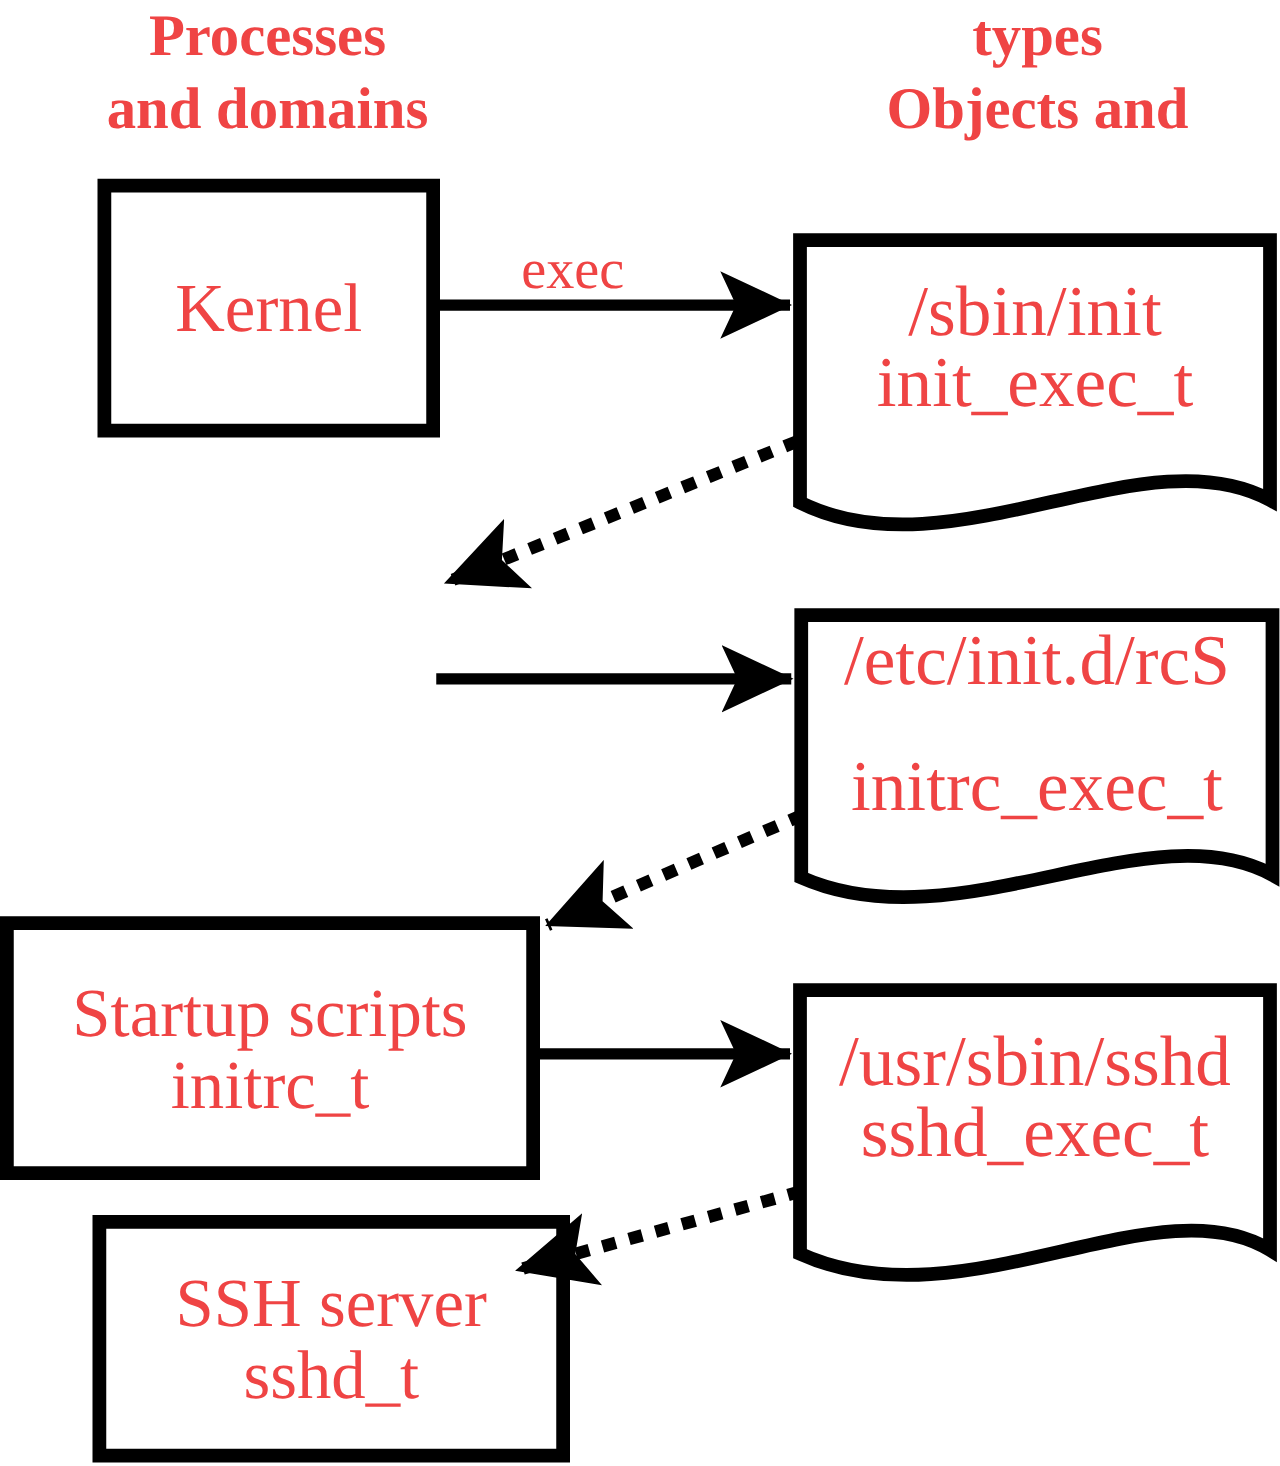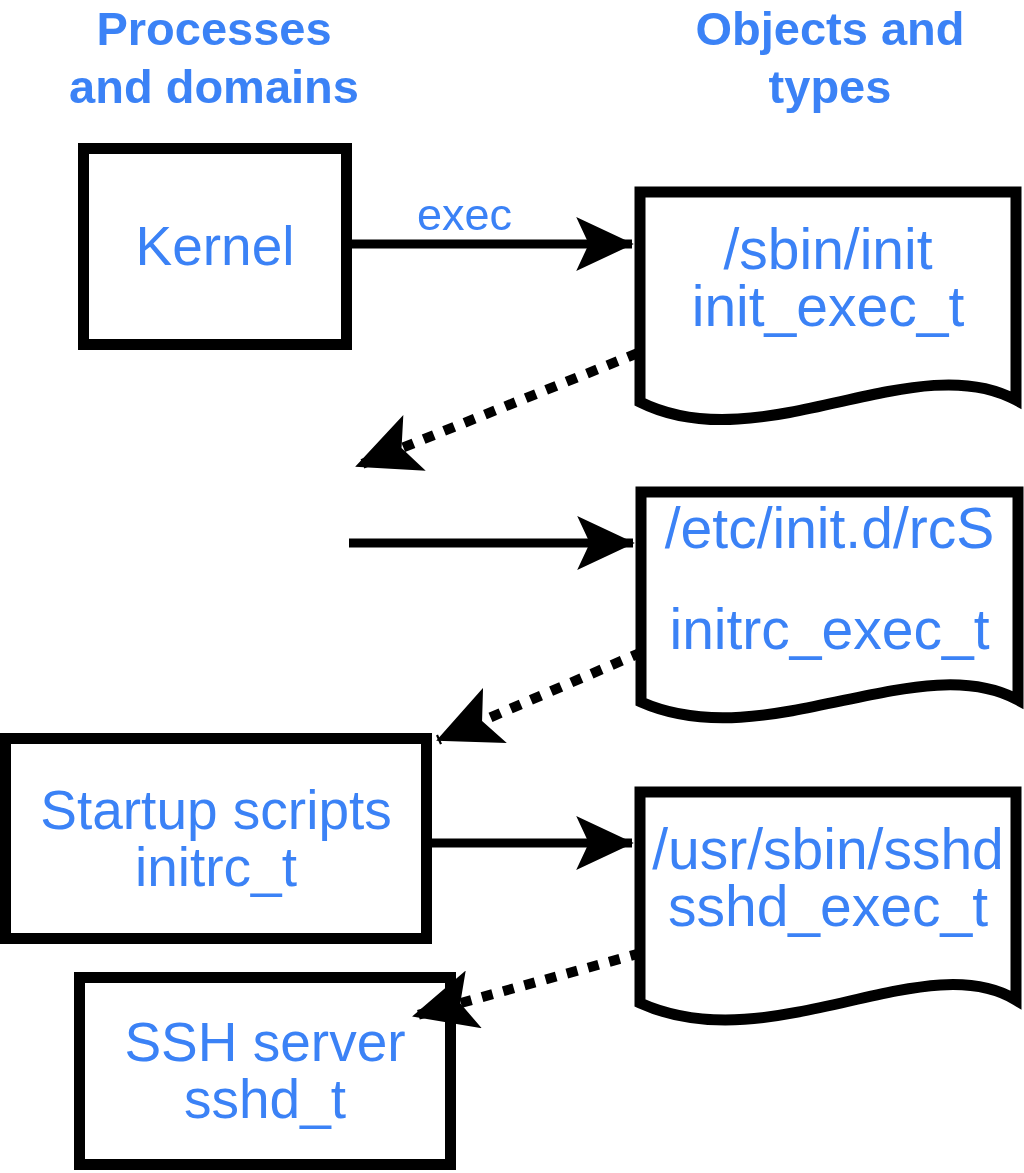--- a/index.html
+++ b/index.html
@@ -2,22 +2,22 @@
 <html><head>
 <meta charset="utf-8">
 <style>
   html, body { margin: 0; padding: 0; background: #ffffff; }
   .canvas {
     position: relative;
     width: 1024px;
     height: 1173px;
     background: #ffffff;
     overflow: hidden;
-    font-family: Liberation Sans, sans-serif;
-    color: #3b82f6;
+    font-family: Liberation Serif, serif;
+    color: #ef4444;
   }
   
   .col-title {
     position: absolute;
     top: 0;
     text-align: center;
     font-weight: bold;
     font-size: 47px;
     line-height: 58px;
     z-index: 3;
@@ -87,22 +87,22 @@
 </head>
 <body>
 
 <div class="canvas">
 
   <div class="col-title left">
     <div>Processes</div>
     <div>and domains</div>
   </div>
   <div class="col-title right">
+    <div>types</div>
     <div>Objects and</div>
-    <div>types</div>
   </div>
 
   <div class="pbox b1">
     <div>Kernel</div>
   </div>
   <div class="pbox b3">
     <div>Startup scripts</div>
     <div>initrc_t</div>
   </div>
   <div class="pbox b4">

